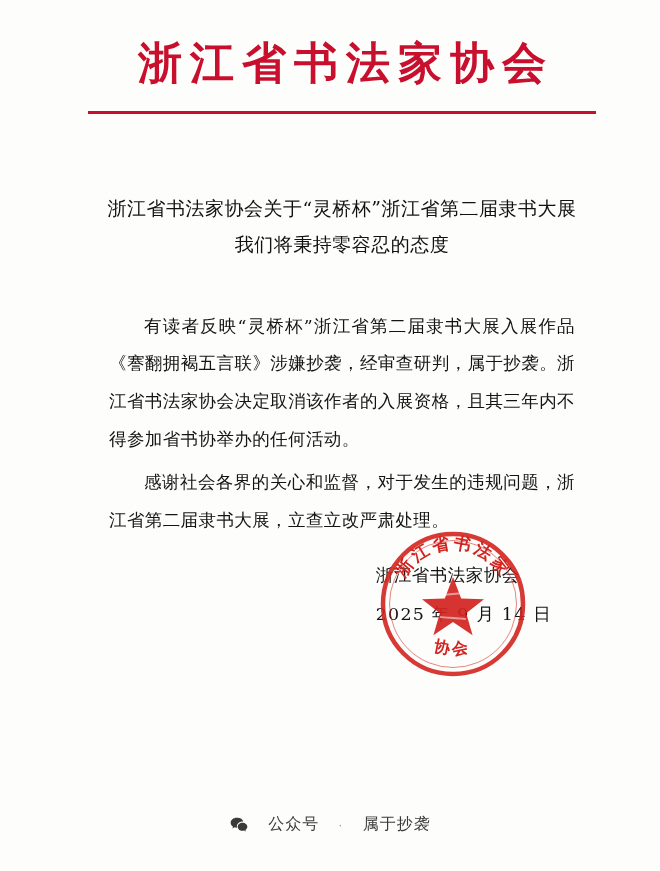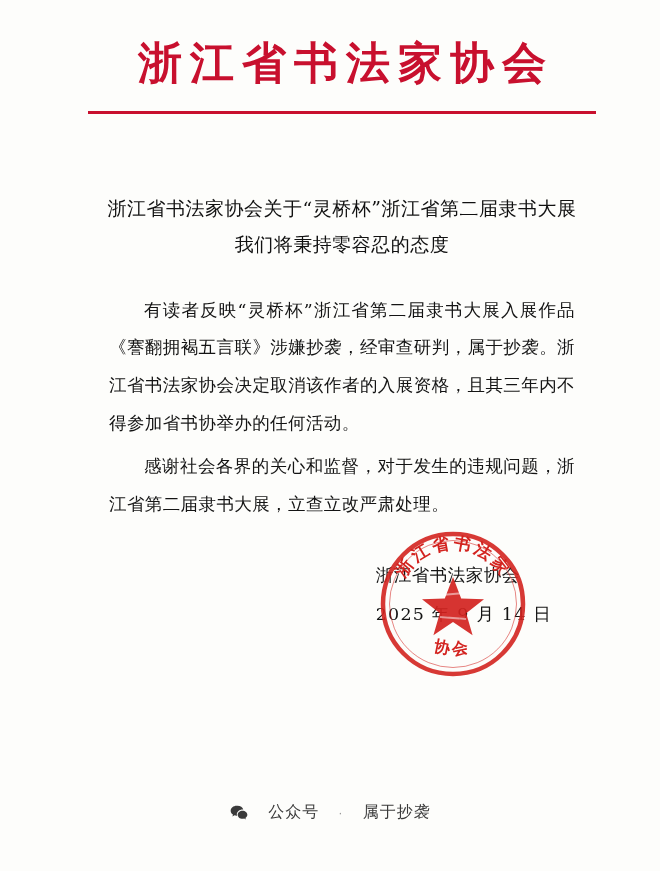--- a/index.html
+++ b/index.html
@@ -53,21 +53,21 @@
     text-align: center;
     font-size: 19px;
     font-weight: normal;
     line-height: 1.9;
     color: #111111;
     letter-spacing: 0.5px;
   }
 
   
   .body-block {
-    margin: 30px auto 0 auto;
+    margin: 46px auto 0 auto;
     width: 466px;
     color: #141414;
     font-size: 17.5px;
     line-height: 2.15;
     text-align: justify;
     letter-spacing: 0.4px;
   }
   .body-block p {
     margin: 0 0 6px 0;
     text-indent: 2em;
@@ -97,21 +97,21 @@
     height: 150px;
     pointer-events: none;
   }
   .seal svg { display: block; }
 
   
   .footer {
     position: absolute;
     left: 0;
     right: 0;
-    bottom: 48px;
+    bottom: 36px;
     display: flex;
     align-items: center;
     justify-content: center;
     gap: 19px;
     color: #3a3a3a;
     font-family: "Liberation Sans", sans-serif;
     font-size: 16px;
     letter-spacing: 1px;
   }
   .wechat-icon {

